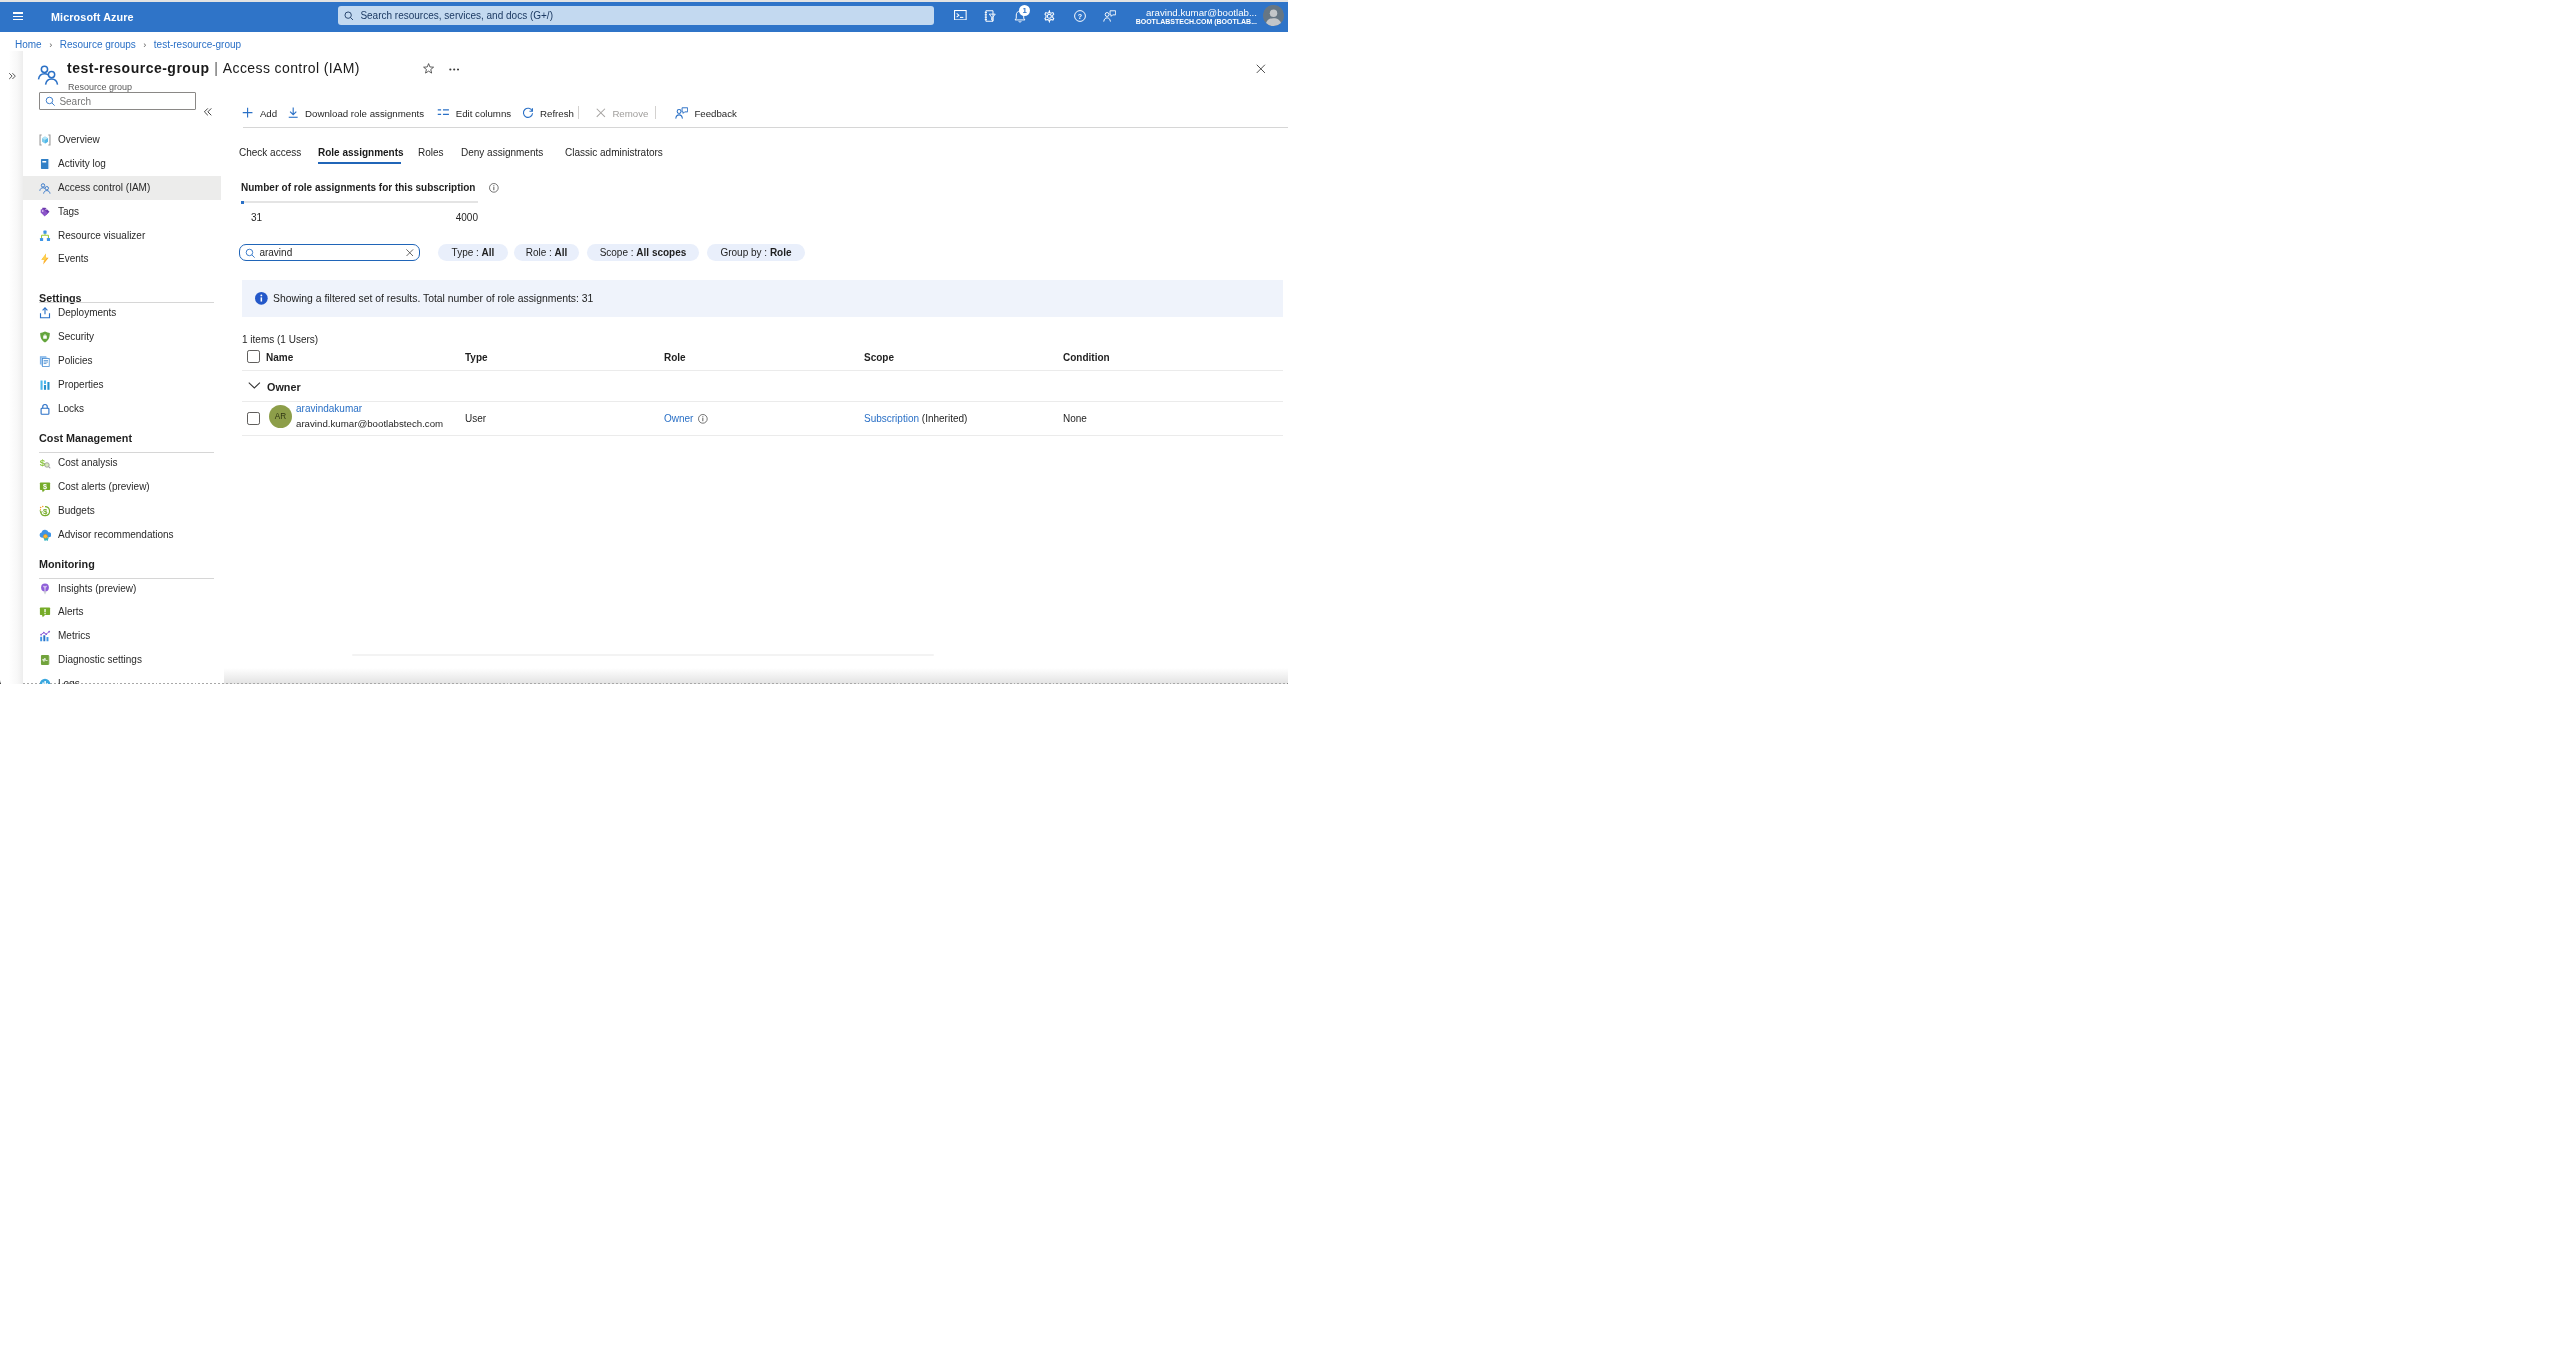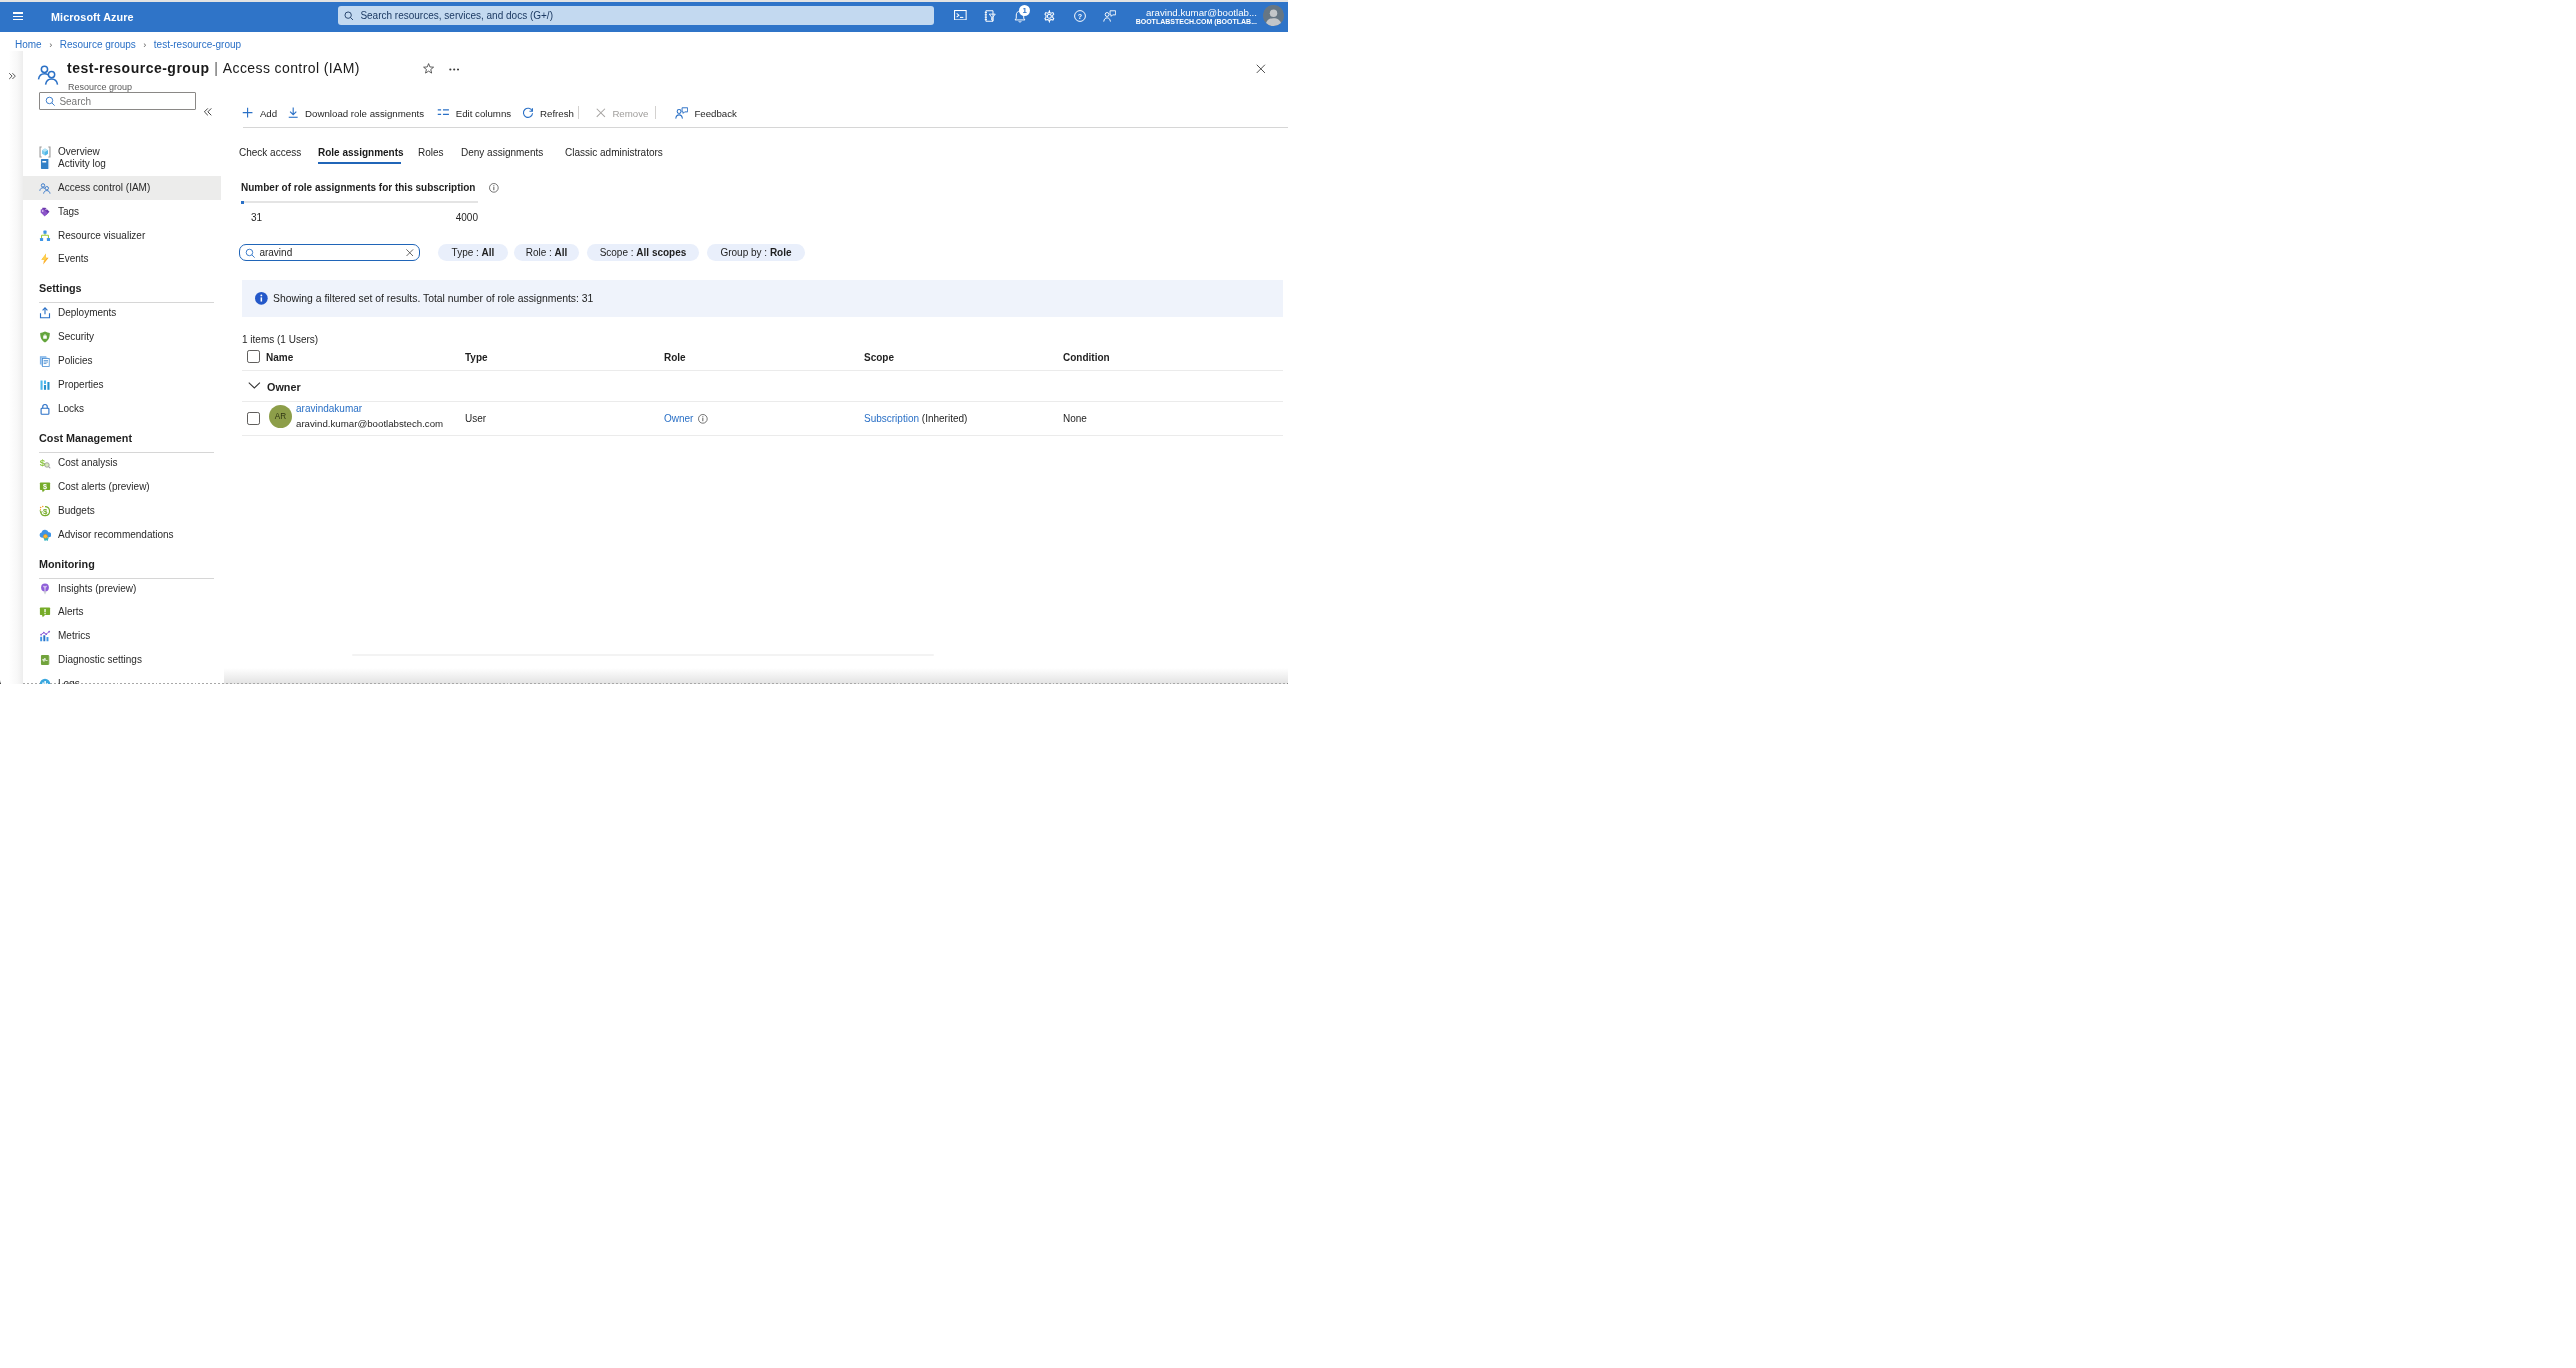--- a/index.html
+++ b/index.html
@@ -208,21 +208,21 @@
     <svg class="mag" width="10.4" height="10.4" viewBox="0 0 14 14">
         <circle cx="6" cy="6" r="4.4" fill="none" stroke="#2a70c6" stroke-width="1.2"></circle>
         <line x1="9.2" y1="9.2" x2="13" y2="13" stroke="#2a70c6" stroke-width="1.2"></line>
       </svg>
     <div class="ph">Search</div>
   </div>
   <svg class="collapse" width="9.7" height="9.7" viewBox="0 0 14 14">
       <path d="M7 2 L2 7 L7 12 M12 2 L7 7 L12 12" fill="none" stroke="#3b3b3b" stroke-width="1.4"></path>
     </svg>
 
-  <div class="sbrow" style="top:140px">
+  <div class="sbrow" style="top:128px">
     <svg class="ic" viewBox="0 0 16 16">
         <path d="M3.6 1.4 H1.4 V14.6 H3.6 M12.4 1.4 h2.2 v13.2 h-2.2" fill="none" stroke="#9a9a9a" stroke-width="1.5"></path>
         <path d="M8 3.4 L12 5.7 V10.3 L8 12.6 L4 10.3 V5.7 z" fill="#7ecdee"></path>
         <path d="M8 3.4 L12 5.7 L8 8 L4 5.7 z" fill="#b3e4f6"></path>
         <path d="M8 8 L12 5.7 V10.3 L8 12.6 z" fill="#52b8e8"></path>
       </svg>
     <div class="tx">Overview</div>
   </div>
   <div class="sbrow" style="top:152px">
     <svg class="ic" viewBox="0 0 16 16">
@@ -260,21 +260,21 @@
     <div class="tx">Resource visualizer</div>
   </div>
   <div class="sbrow" style="top:247px">
     <svg class="ic" viewBox="0 0 16 16">
         <path d="M9.4 0.8 L3.2 9 H6.8 L5.6 15.2 L12.8 6.4 H8.8 z" fill="#fbaa26"></path>
         <path d="M9.4 0.8 L3.2 9 H6.8 L6.3 12 L11 6.4 H8.8 z" fill="#fdd14e"></path>
       </svg>
     <div class="tx">Events</div>
   </div>
 
-  <div class="sbhead" style="top:282px">Settings</div>
+  <div class="sbhead" style="top:292px">Settings</div>
   <div class="sbdiv" style="top:302px"></div>
 
   <div class="sbrow" style="top:301px">
     <svg class="ic" viewBox="0 0 16 16">
         <path d="M2 8.2 V14.4 H14 V8.2" fill="none" stroke="#2a70c6" stroke-width="1.5"></path>
         <path d="M8 1.2 V9.6" stroke="#2a70c6" stroke-width="1.5" fill="none"></path>
         <path d="M4.8 4.4 L8 1.2 L11.2 4.4" fill="none" stroke="#2a70c6" stroke-width="1.5"></path>
       </svg>
     <div class="tx">Deployments</div>
   </div>

